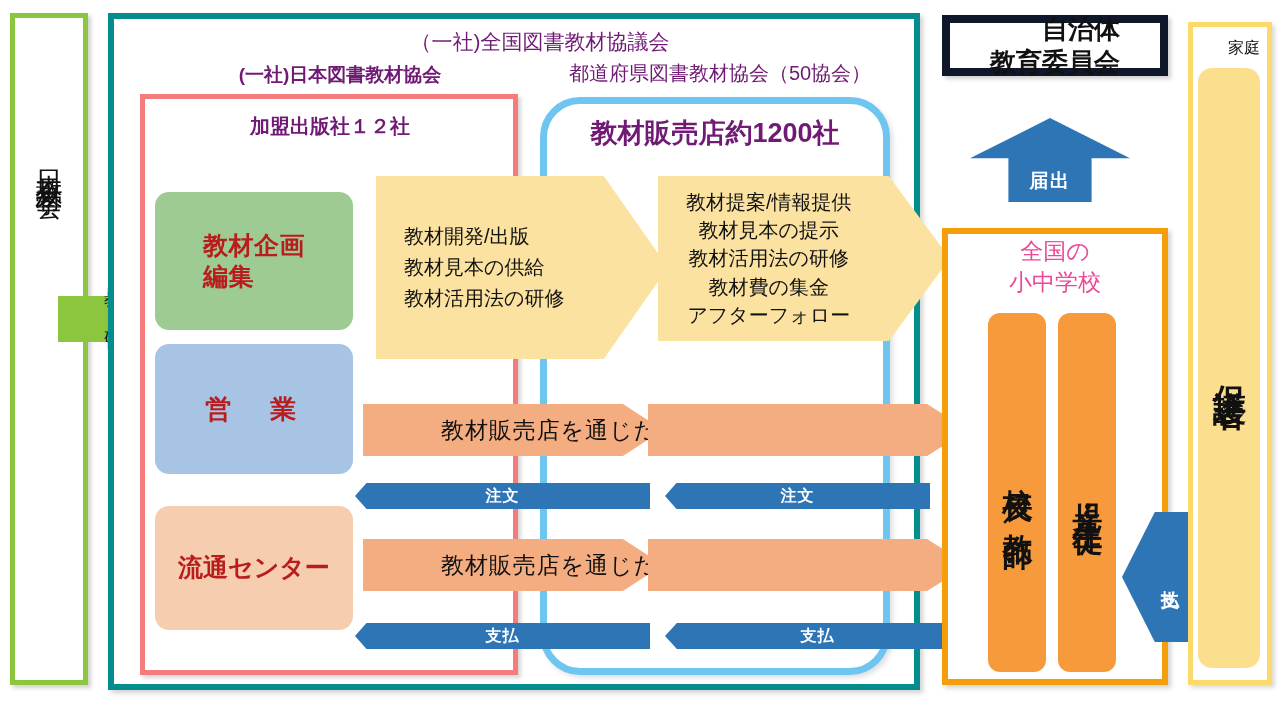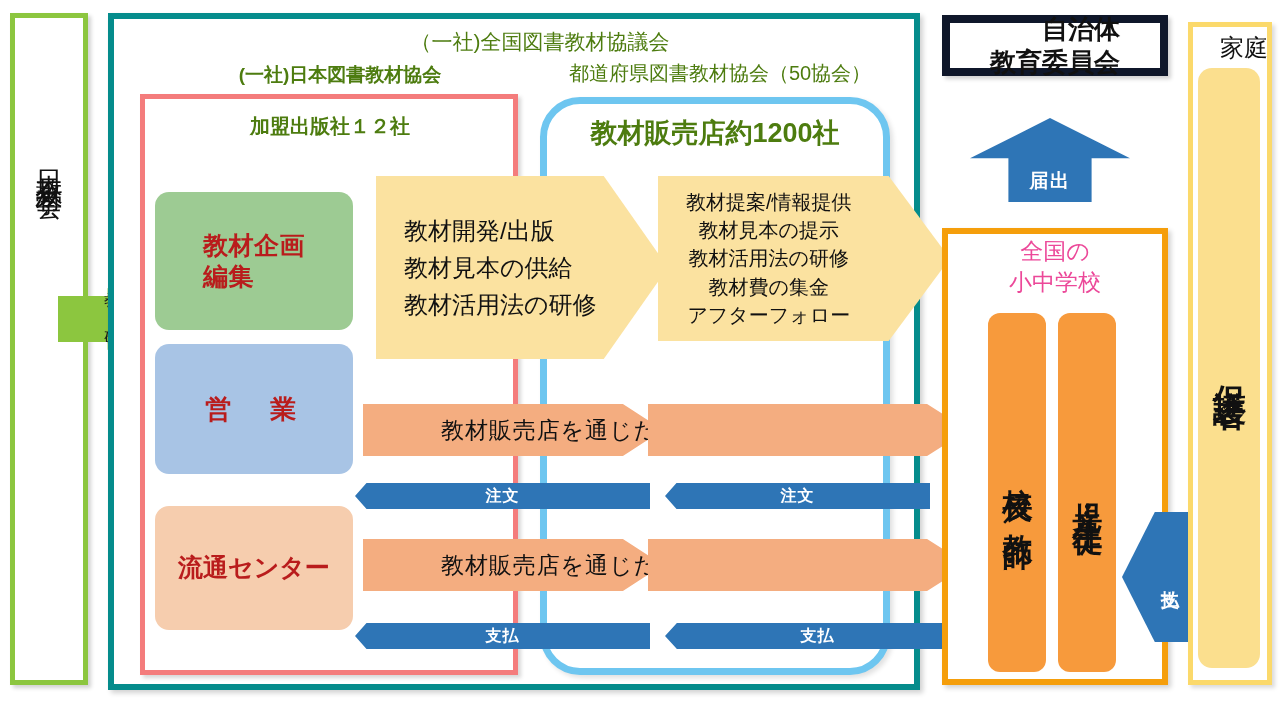--- a/index.html
+++ b/index.html
@@ -25,21 +25,21 @@
       border:6px solid #058C8C;box-shadow:3px 3px 5px rgba(0,0,0,.18);}
 
   #pink-frame{left:140px;top:94px;width:378px;height:581px;
       border:5px solid #F47C7C;box-shadow:3px 3px 4px rgba(0,0,0,.16);}
 
   #cyan-frame{left:540px;top:97px;width:350px;height:578px;
       border:7px solid #6EC6F0;border-radius:40px;
       box-shadow:3px 3px 5px rgba(0,0,0,.12);}
 
   
-  .cap{color:#4d7c0f;text-align:center;font-weight:bold;white-space:nowrap;}
+  .cap{color:#701a75;text-align:center;font-weight:bold;white-space:nowrap;}
   #cap-zenkoku{left:310px;top:28px;width:460px;font-size:21px;font-weight:400;}
   #cap-nihon{left:160px;top:62px;width:360px;font-size:19px;}
   #cap-todo{left:530px;top:60px;width:380px;font-size:20px;font-weight:400;}
   #cap-kamei{left:150px;top:113px;width:360px;font-size:20px;}
   #cap-hanbai{left:545px;top:115px;width:340px;font-size:27px;}
 
   
   .pbox{border-radius:14px;display:flex;align-items:center;
         justify-content:center;text-align:left;color:#b91c1c;
         font-weight:bold;line-height:1.25;}
@@ -55,21 +55,21 @@
         background:#8CC63F;
         clip-path:polygon(0 13%,62% 13%,62% 0,100% 50%,62% 100%,62% 87%,0 87%);
         display:flex;align-items:center;justify-content:flex-end;}
   #arrow-kenkyu span{font-size:17px;color:#1a1a1a;line-height:1.15;
         text-align:center;display:block;margin-left:-8px;}
 
   
   .ycall{background:#FBE2A0;display:flex;align-items:center;}
   #ycall-1{left:376px;top:176px;width:292px;height:183px;
         clip-path:polygon(0 0,78% 0,78% -0%,100% 50%,78% 100%,0 100%);}
-  #ycall-1 .txt{font-size:24px;color:#111;line-height:1.55;
+  #ycall-1 .txt{font-size:20px;color:#111;line-height:1.55;
         margin-left:28px;white-space:nowrap;}
   #ycall-2{left:658px;top:176px;width:292px;height:165px;
         clip-path:polygon(0 0,79% 0,100% 50%,79% 100%,0 100%);text-align:center;}
   #ycall-2 .txt{font-size:20px;color:#111;line-height:1.42;
         margin-left:28px;white-space:nowrap;}
 
   
   .oarrow{background:#F4AD80;display:flex;align-items:center;}
   .oarrow .txt{font-size:23px;color:#111;white-space:nowrap;
         letter-spacing:.04em;}
@@ -133,21 +133,21 @@
   #arrow-shiharai-k span{font-size:18px;font-weight:bold;color:#fff;
         writing-mode:vertical-rl;text-orientation:upright;
         letter-spacing:.05em;margin-left:14px;}
 
   
   #family-box{left:1188px;top:22px;width:84px;height:663px;
         border:5px solid #FBD96B;background:#fff;
         box-shadow:3px 3px 4px rgba(0,0,0,.14);}
   #family-label{left:1188px;top:26px;width:84px;height:44px;
         display:flex;align-items:center;justify-content:center;
-        font-size:24px;color:#111;padding-left:28px;}
+        font-size:16px;color:#111;padding-left:28px;}
   #family-bar{left:1198px;top:68px;width:62px;height:600px;
         border-radius:14px;background:#FBDF8E;}
   #family-bar .vtext{width:100%;height:100%;font-size:33px;
         font-weight:bold;color:#111;}
 </style>
 </head>
 <body>
 
 <div id="stage">
 

